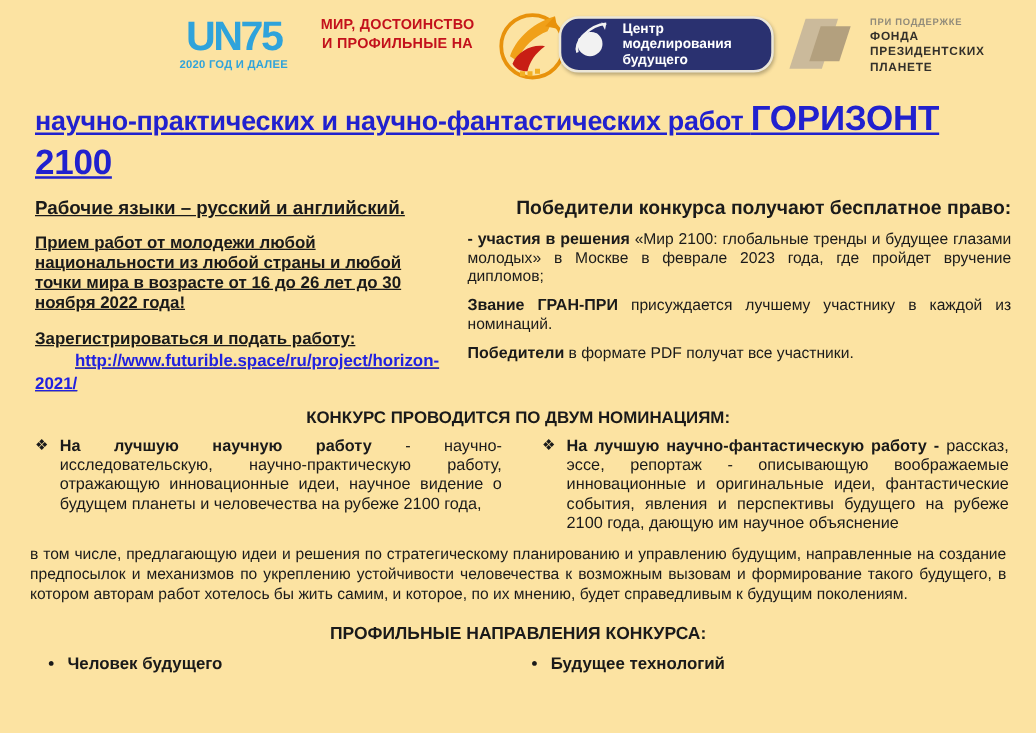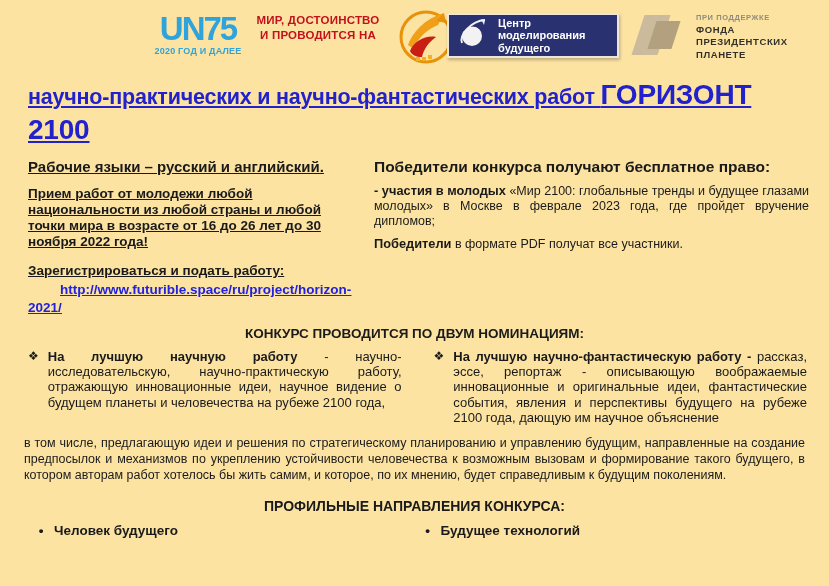--- a/index.html
+++ b/index.html
@@ -8,35 +8,35 @@
     background: #FCE3A2;
     font-family: "Liberation Sans", sans-serif;
     color: #1a1a1a;
     overflow: hidden;
     position: relative;
   }
 
   
   .header { position: relative; height: 70px; }
 
-  .un75 { position: absolute; left: 142px; top: 12px; color: #2FA3DB; width: 112px; text-align: center; }
+  .un75 { position: absolute; left: 131px; top: 12px; color: #2FA3DB; width: 112px; text-align: center; }
   .un75-main { font-size: 33px; font-weight: bold; letter-spacing: -2px; line-height: 1; }
   .un75-sub { font-size: 9px; font-weight: bold; letter-spacing: 0.2px; margin-top: 1px; }
 
   .slogan {
     position: absolute; left: 230px; top: 13px; width: 176px;
     text-align: center; color: #C3111C; font-weight: bold;
     font-size: 11.5px; line-height: 1.3; letter-spacing: 0.2px;
   }
 
   .flame { position: absolute; left: 398px; top: 7px; }
 
   .cmb-badge {
     position: absolute; left: 447px; top: 13px; width: 172px; height: 45px;
-    background: #2A3170; border-radius: 0; border: 2px solid #ECE7D8;
+    background: #2A3170; border-radius: 16px; border: 2px solid #ECE7D8;
     box-shadow: 1px 2px 3px rgba(0,0,0,0.25);
     display: flex; align-items: center; padding: 0 8px; color: #fff;
   }
   .cmb-text { font-size: 11px; font-weight: bold; line-height: 1.15; margin-left: 7px; }
 
   .fund { position: absolute; left: 634px; top: 13px; display: flex; align-items: flex-start; }
   .fund-mark { position: relative; width: 52px; height: 44px; margin-right: 10px; }
   .fund-par1 { position: absolute; left: 4px; top: 2px; width: 26px; height: 40px; background: #CBBA9B; transform: skewX(-18deg); }
   .fund-par2 { position: absolute; left: 18px; top: 8px; width: 24px; height: 28px; background: #B3A07E; transform: skewX(-18deg); }
   .fund-support { font-size: 7.5px; color: #918B7A; font-weight: bold; letter-spacing: 0.6px; margin-bottom: 2px; }
@@ -51,21 +51,21 @@
   
   .info-row { display: flex; margin: 11px 20px 0 28px; }
   .info-left { width: 332px; flex-shrink: 0; margin-right: 14px; text-decoration: underline; }
   .lang { font-size: 15px; font-weight: bold; margin-bottom: 11px; }
   .accept { font-size: 13.5px; font-weight: bold; line-height: 1.18; margin-bottom: 13px; }
   .register-label { font-size: 13.5px; font-weight: bold; line-height: 1.25; }
   a.link { color: #2121E0; text-decoration: underline; cursor: pointer; }
   .register-link { font-size: 13.5px; font-weight: bold; padding-left: 32px; }
 
   .info-right { flex: 1; }
-  .win-heading { font-size: 15.5px; font-weight: bold; margin-bottom: 7px; }
+  .win-heading { font-size: 15.5px; font-weight: bold; margin-bottom: 7px; text-align: right; }
   .win-item { font-size: 12.5px; line-height: 1.2; margin-bottom: 7px; text-align: justify; }
   .win-item b { font-size: 12.8px; }
 
   
   .nom-heading { text-align: center; font-weight: bold; font-size: 13.5px; margin-top: 10px; }
   .nom-row { display: flex; margin: 8px 22px 0 22px; }
   .nom-item { flex: 1; display: flex; font-size: 13px; line-height: 1.18; }
   .nom-item + .nom-item { margin-left: 26px; }
   .nom-bullet { flex-shrink: 0; margin: 0 9px 0 6px; font-size: 12px; }
   .nom-text { text-align: justify; }
@@ -84,21 +84,21 @@
 
 <div class="header">
 
   <div class="un75">
     <div class="un75-main">UN75</div>
     <div class="un75-sub">2020 ГОД И ДАЛЕЕ</div>
   </div>
 
   <div class="slogan">
     <div>МИР, ДОСТОИНСТВО</div>
-    <div>И ПРОВОДИТСЯ НА</div>
+    <div>И ПРОФИЛЬНЫЕ НА</div>
   </div>
 
   <div class="flame">
     <svg width="56" height="58" viewBox="0 0 56 58">
       <circle cx="28" cy="30" r="25" fill="none" stroke="#E8920B" stroke-width="3"></circle>
       <path d="M10 38 C14 26, 26 12, 46 6 L40 18 C30 22, 20 30, 16 42 Z" fill="#F0A018"></path>
       <path d="M46 6 L48 16 L38 14 Z" fill="#E8920B"></path>
       <path d="M12 44 C16 34, 28 28, 38 30 C30 36, 26 42, 24 50 C18 50, 14 48, 12 44 Z" fill="#C81E14"></path>
       <path d="M18 50 h4 v4 h-4 Z M24 50 h4 v4 h-4 Z M30 48 h4 v4 h-4 Z" fill="#F2B025"></path>
     </svg>
@@ -142,21 +142,22 @@
 
   <div class="info-left">
     <div class="lang">Рабочие языки – русский и английский.</div>
     <div class="accept">Прием работ от молодежи любой национальности из любой страны и любой точки мира в возрасте от 16 до 26 лет до 30 ноября 2022 года!</div>
     <div class="register-label">Зарегистрироваться и подать работу:</div>
     <a class="link register-link">http://www.futurible.space/ru/project/horizon-2021/</a>
   </div>
 
   <div class="info-right">
     <div class="win-heading">Победители конкурса получают бесплатное право:</div>
-    <div class="win-item"><b>- участия в молодых</b><span> «Мир 2100: глобальные тренды и будущее глазами молодых» в Москве в феврале 2023 года, где пройдет вручение дипломов;</span></div>
+    <div class="win-item"><b>- участия в решения</b><span> «Мир 2100: глобальные тренды и будущее глазами молодых» в Москве в феврале 2023 года, где пройдет вручение дипломов;</span></div>
+    <div class="win-item"><b>Звание ГРАН-ПРИ</b><span> присуждается лучшему участнику в каждой из номинаций.</span></div>
     <div class="win-item"><b>Победители</b><span> в формате PDF получат все участники.</span></div>
   </div>
 
 </div>
 
 <div class="nom-heading">КОНКУРС ПРОВОДИТСЯ ПО ДВУМ НОМИНАЦИЯМ:</div>
 
 <div class="nom-row">
   <div class="nom-item">
     <span class="nom-bullet">❖</span>

